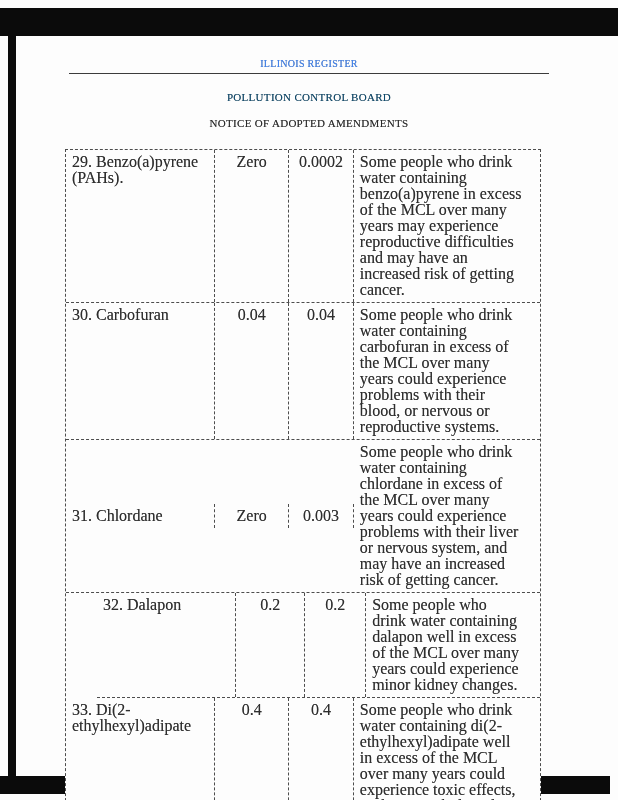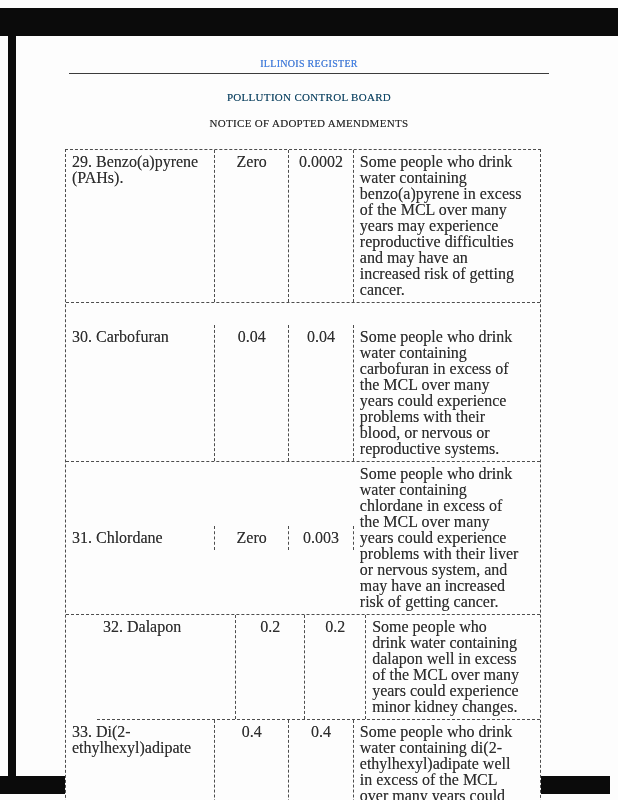--- a/index.html
+++ b/index.html
@@ -113,21 +113,21 @@
   .c-mcl {
     width: 65px;
     text-align: center;
   }
   .c-effects {
     width: 187px;
     border-right: none;
     padding-right: 16px;
   }
   .r-29 { min-height: 95px; }
-  .r-30 { min-height: 90px; margin-top: 22px; }
+  .r-30 { min-height: 90px; }
   .r-31 { min-height: 108px; align-items: center; }
   .r-32 { min-height: 60px; margin-left: 31px; }
   .r-33 { min-height: 102px; }
 </style>
 </head>
 <body>
 
 <div class="page">
 
   <div class="scan-top"></div>

